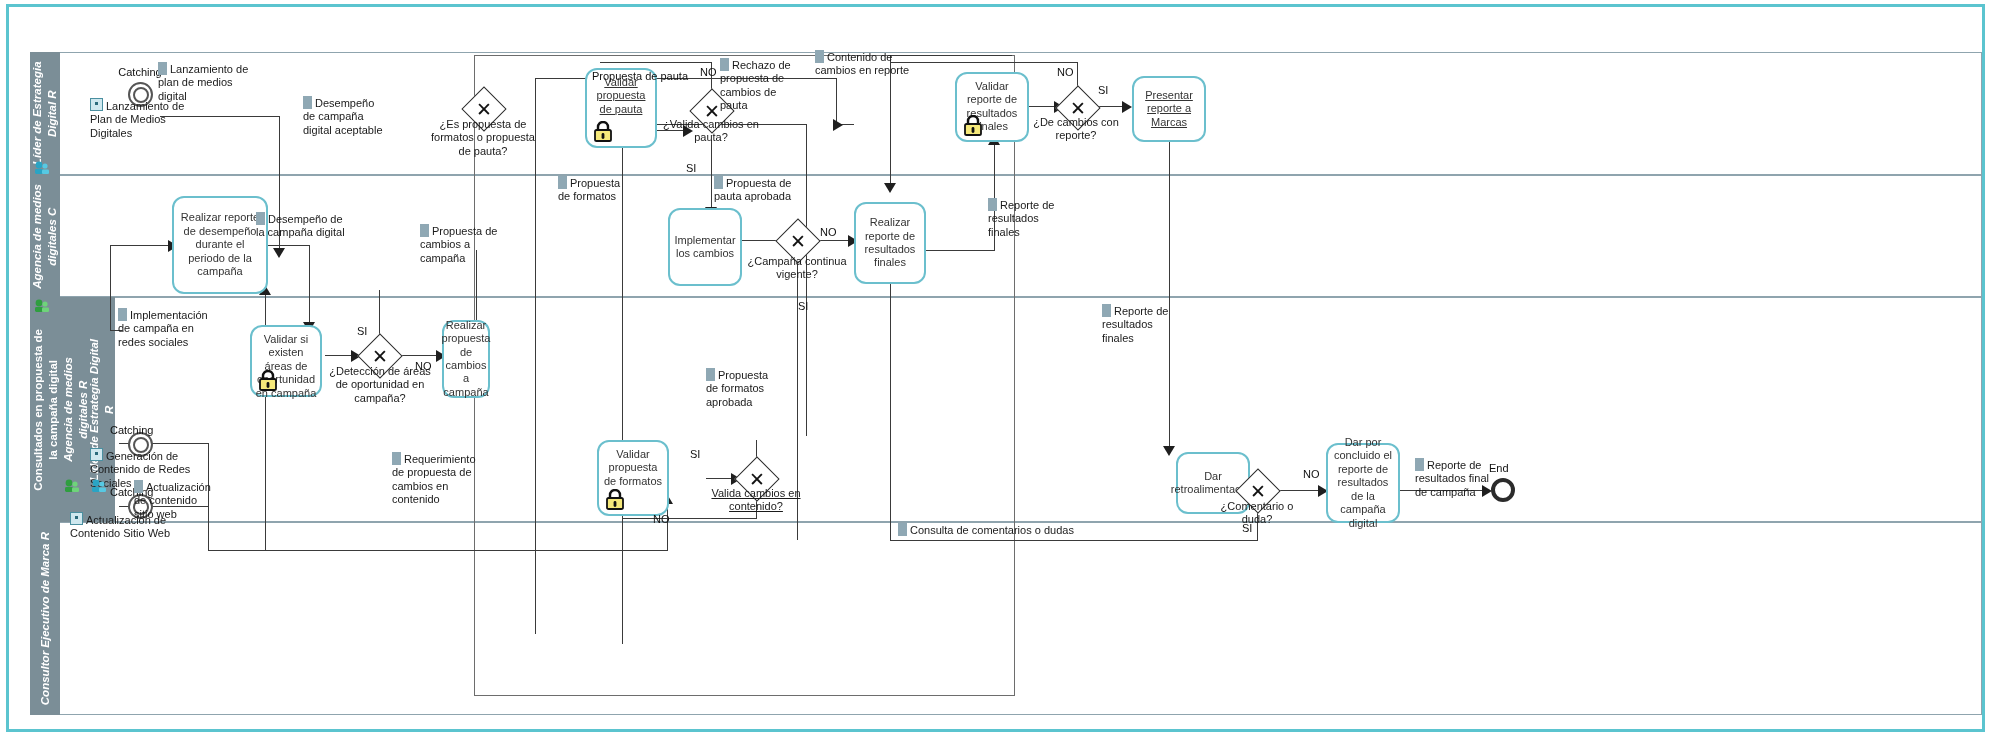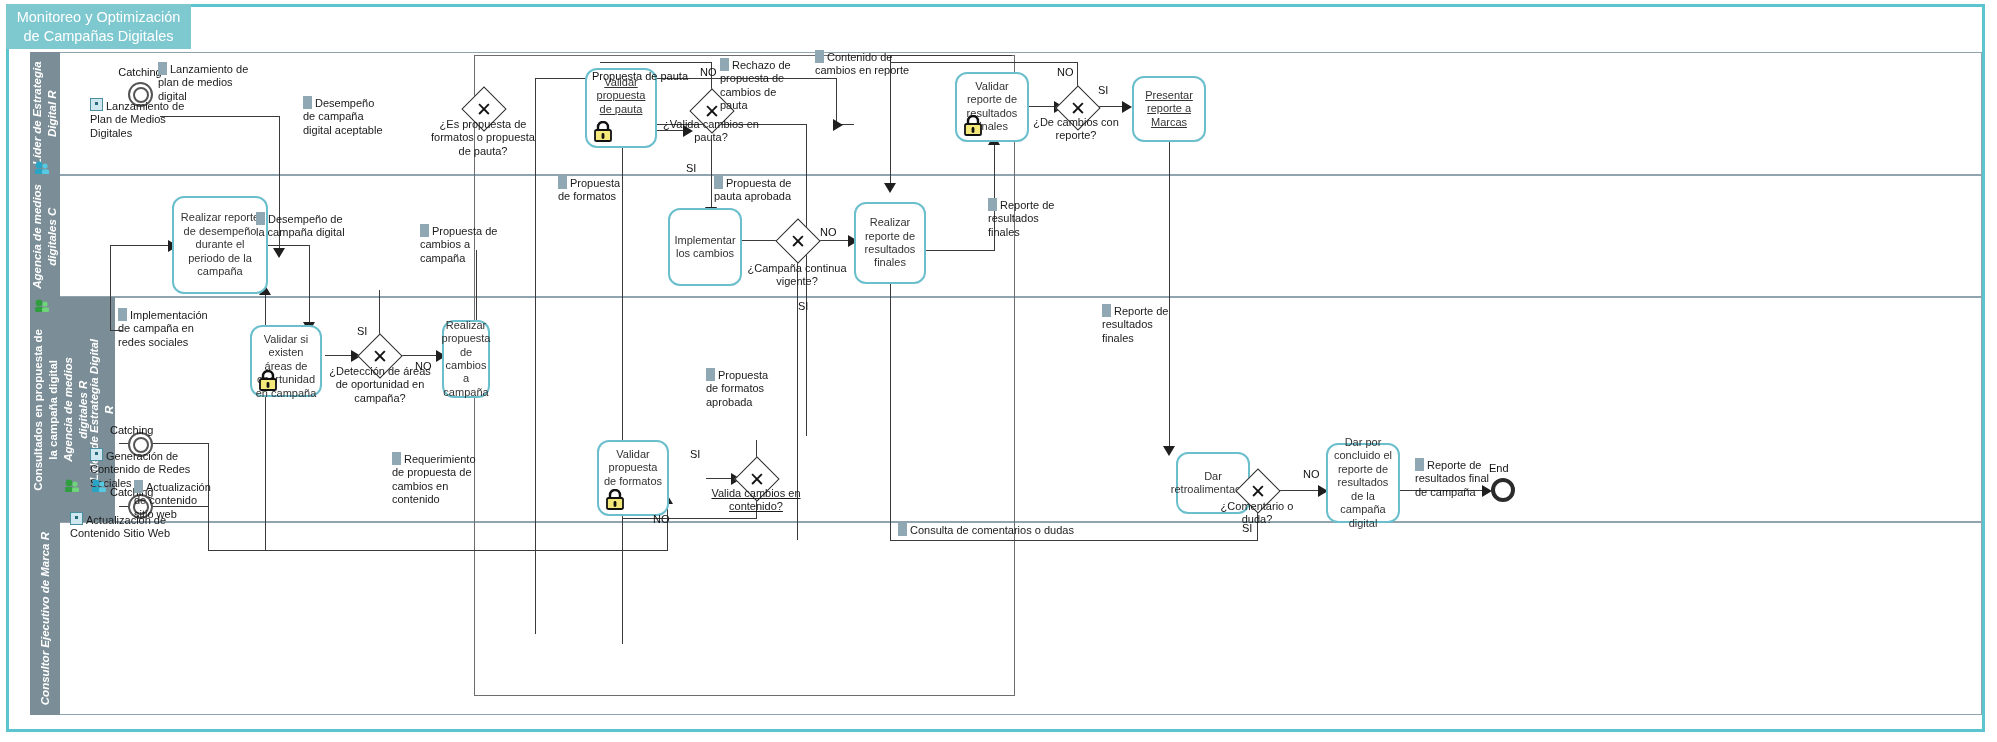--- a/index.html
+++ b/index.html
@@ -56,21 +56,20 @@
   .arw.d{border-left:6px solid transparent;border-right:6px solid transparent;border-top:10px solid #1f1f1f;}
   .arw.u{border-left:6px solid transparent;border-right:6px solid transparent;border-bottom:10px solid #1f1f1f;}
   .arw.r{border-top:6px solid transparent;border-bottom:6px solid transparent;border-left:10px solid #1f1f1f;}
 </style>
 </head>
 <body>
 
 <div id="canvas">
 
   <div class="pool-outer"></div>
-  <div class="pool-title">Monitoreo y Optimización de Campañas Digitales</div>
 
   <div class="lane" style="left:30px;top:52px;width:1952px;height:123px;"></div>
   <div class="lane-hdr" style="left:30px;top:52px;width:30px;height:123px;">
     <span class="vtxt">Líder de Estrategia Digital R</span>
   </div>
   <svg style="position:absolute;left:34px;top:160px;width:16px;height:14px;z-index:9">
     <circle cx="5" cy="5" r="3.4" fill="#2aa4c4"></circle>
       <rect x="1" y="9" width="8" height="5" rx="1.4" fill="#2aa4c4"></rect>
     <circle cx="11" cy="6" r="2.6" fill="#57c9e3"></circle>
       <rect x="8" y="9.5" width="7" height="4.5" rx="1.2" fill="#57c9e3"></rect>
@@ -332,21 +331,21 @@
   <div class="anno c" style="left:655px;top:118px;width:112px;">¿Valida cambios en pauta?</div>
 
   <div class="gw" style="left:741px;top:463px;">
       <div class="x">✕</div>
     </div>
   <div class="anno c" style="left:700px;top:487px;width:112px;text-decoration:underline;">Valida cambios en contenido?</div>
 
   <div class="gw" style="left:782px;top:225px;">
       <div class="x">✕</div>
     </div>
-  <div class="anno c" style="left:745px;top:262px;width:104px;">¿Campaña continua vigente?</div>
+  <div class="anno c" style="left:745px;top:255px;width:104px;">¿Campaña continua vigente?</div>
 
   <div class="gw" style="left:1062px;top:92px;">
       <div class="x">✕</div>
     </div>
   <div class="anno c" style="left:1022px;top:116px;width:108px;">¿De cambios con reporte?</div>
 
   <div class="gw" style="left:1242px;top:475px;">
       <div class="x">✕</div>
     </div>
   <div class="anno c" style="left:1205px;top:500px;width:104px;">¿Comentario o duda?</div>

